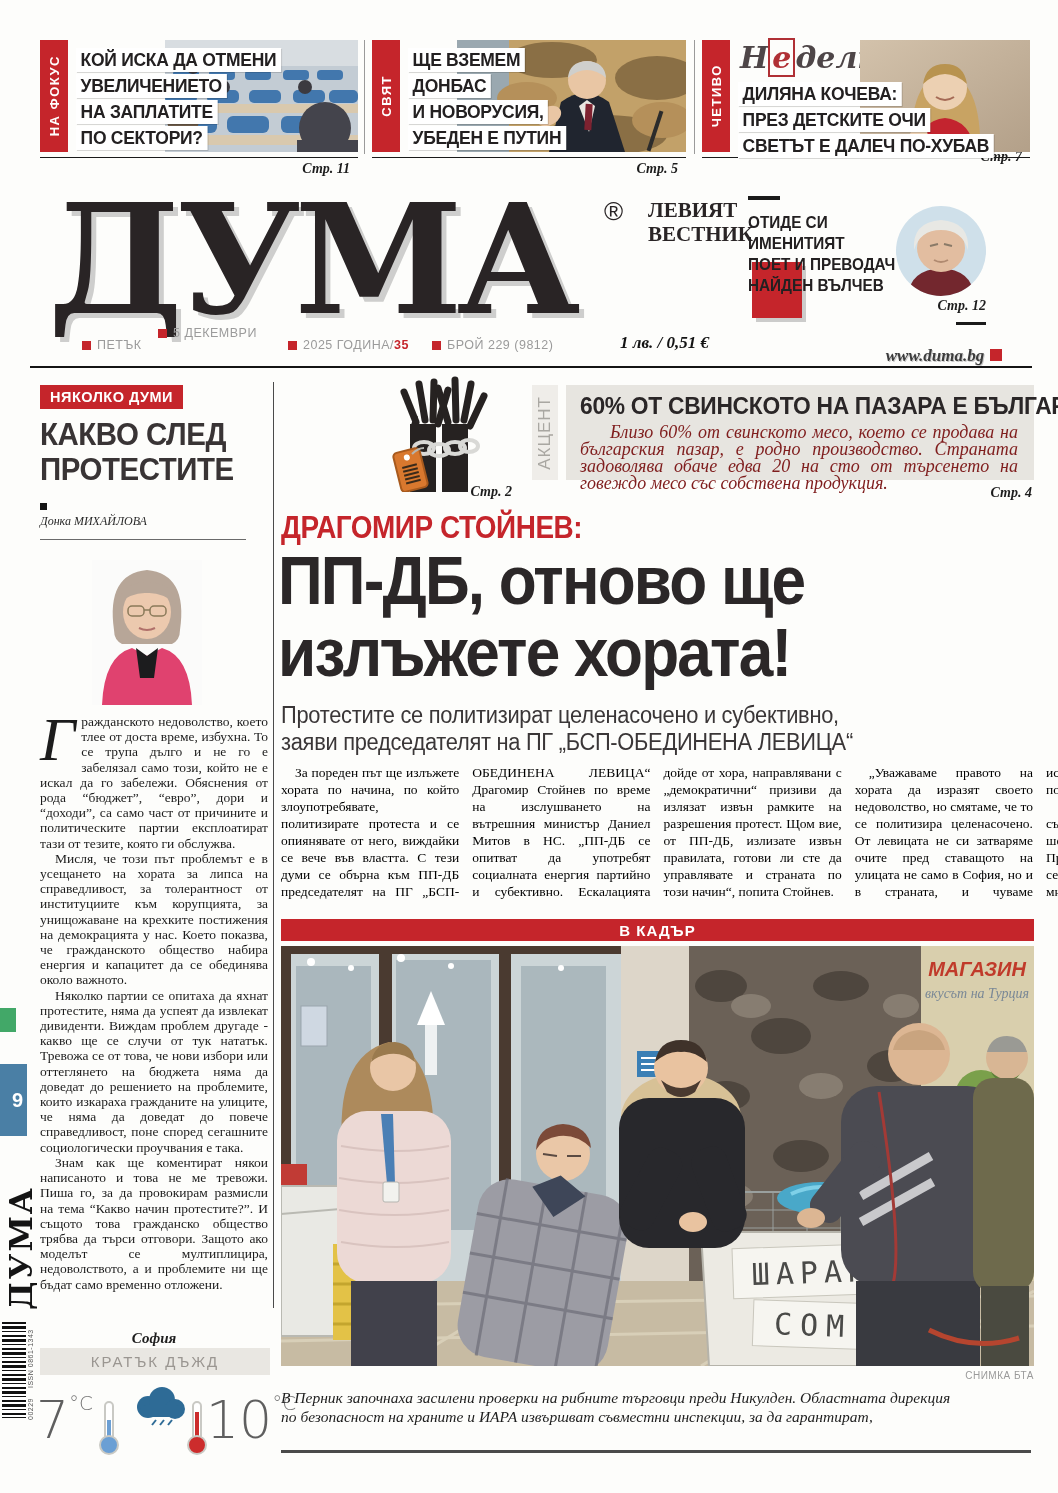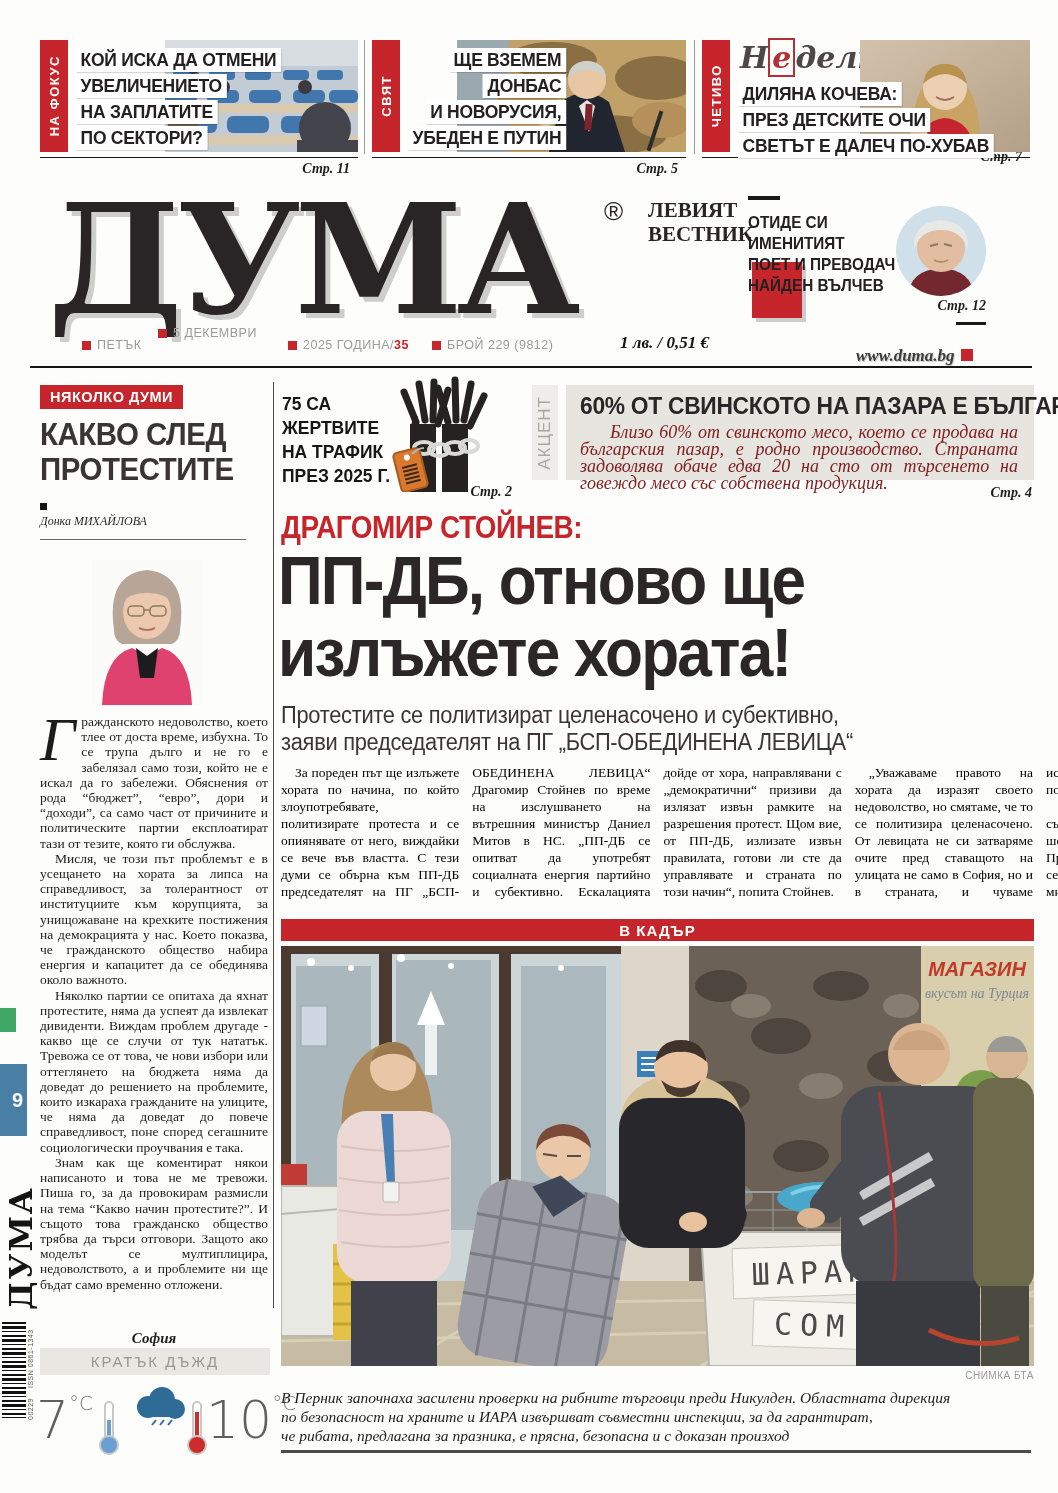--- a/index.html
+++ b/index.html
@@ -161,21 +161,21 @@
       <path d="M122,66 L130,60 L138,66 L132,92 Z" fill="#e9e5e0"></path>
       <rect x="128" y="64" width="7" height="26" fill="#7e2230" transform="rotate(3 131 77)"></rect>
       <circle cx="130" cy="40" r="19" fill="#e9c6a4"></circle>
       <path d="M111,38 Q112,22 130,21 Q148,22 149,38 Q140,30 130,30 Q120,30 111,38 Z" fill="#cfcfcc"></path>
       <ellipse cx="92" cy="76" rx="13" ry="9" fill="#e9c6a4" transform="rotate(-30 92 76)"></ellipse>
       <rect x="196" y="70" width="4" height="42" fill="#2b2b2b" transform="rotate(18 198 91)"></rect>
     </svg>
     <div class="teaser-tag abs" style="left:0;top:0;width:28px;height:112px;">
       <span>СВЯТ</span>
     </div>
-    <div class="tstack" style="left:36px;top:8px;text-align:right;">
+    <div class="tstack" style="left:36px;top:8px;">
       <div><span class="tline">ЩЕ ВЗЕМЕМ</span></div>
       <div><span class="tline">ДОНБАС</span></div>
       <div><span class="tline">И НОВОРУСИЯ,</span></div>
       <div><span class="tline">УБЕДЕН Е ПУТИН</span></div>
     </div>
     <div class="teaser-rule" style="left:0;top:117px;width:314px;"></div>
     <div class="pageref abs" style="left:200px;top:121px;width:106px;">Стр. 5</div>
   </div>
   <div class="vdiv" style="left:694px;top:40px;height:114px;"></div>
 
@@ -236,21 +236,21 @@
     </svg>
   </div>
   <div class="abs pageref" style="left:900px;top:298px;width:86px;">Стр. 12</div>
   <div class="abs obit-dash" style="left:956px;top:322px;width:30px;height:3px;"></div>
 
   <div class="abs date-item" style="left:40px;top:338px;padding-left:42px;"><span class="sq"></span><span>ПЕТЪК</span><span class="accent"></span></div>
   <div class="abs date-item" style="left:158px;top:326px;"><span class="sq"></span><span>5 ДЕКЕМВРИ</span><span class="accent"></span></div>
   <div class="abs date-item" style="left:288px;top:338px;"><span class="sq"></span><span>2025 ГОДИНА/</span><span class="accent">35</span></div>
   <div class="abs date-item" style="left:432px;top:338px;"><span class="sq"></span><span>БРОЙ 229 (9812)</span><span class="accent"></span></div>
   <div class="abs" id="price" style="left:620px;top:333px;">1 лв. / 0,51 €</div>
-  <div class="abs" id="website" style="left:856px;top:346px;width:176px;text-align:left;">
+  <div class="abs" id="website" style="left:856px;top:346px;width:176px;text-align:center;">
     <span>www.duma.bg</span><span class="sq"></span>
   </div>
   <div class="thick-rule" style="left:30px;top:366px;width:1002px;height:2px;"></div>
 
   <div class="abs" id="edge-green" style="left:0;top:1008px;width:16px;height:24px;"></div>
   <div class="abs" id="edge-blue" style="left:0;top:1064px;width:27px;height:72px;">
     <span>9</span>
   </div>
   <div class="abs vtext" id="edge-logo" style="left:2px;top:1150px;height:160px;">ДУМА</div>
   <div class="abs barcode" style="left:2px;top:1322px;width:24px;height:96px;"></div>
@@ -322,26 +322,20 @@
     <rect x="7" y="4" width="8" height="38" rx="4" fill="#fff" stroke="#c9c9c4" stroke-width="2"></rect>
     <rect x="9" y="14" width="4" height="28" fill="#cc2c2c"></rect>
     <circle cx="11" cy="47" r="9" fill="#cc2c2c" stroke="#c9c9c4" stroke-width="2"></circle>
   </svg>
   <div class="abs temp" style="left:206px;top:1390px;">
     <span>10</span><span class="unit">°C</span>
   </div>
 
   <div class="vdiv" style="left:273px;top:382px;height:926px;background:#4a4a4a;"></div>
 
-  <div class="abs" style="left:282px;top:392px;">
-    <div class="traffic-line">75 СА</div>
-    <div class="traffic-line">ЖЕРТВИТЕ</div>
-    <div class="traffic-line">НА ТРАФИК</div>
-    <div class="traffic-line">ПРЕЗ 2025 Г.</div>
-  </div>
   <svg class="abs" style="left:372px;top:374px;" width="130" height="118" viewBox="0 0 130 118">
     <g fill="#262221">
       <path d="M38,118 V58 Q38,46 46,42 Z"></path>
       <rect x="38" y="50" width="26" height="68"></rect>
       <g stroke="#262221" stroke-width="7" stroke-linecap="round">
         <path d="M44,48 L32,18"></path>
           <path d="M53,46 L47,10"></path>
           <path d="M61,46 L62,8"></path>
           <path d="M66,50 L76,16"></path>
       </g>
@@ -579,17 +573,16 @@
       <rect x="700" y="340" width="48" height="80" fill="#4a4a40"></rect>
     </g>
     <path d="M648,384 q44,22 90,8" stroke="#b5452f" stroke-width="5" fill="none"></path>
   </svg>
 
   <div class="abs" id="photo-credit" style="left:834px;top:1370px;width:200px;">СНИМКА БТА</div>
 
   <div class="abs caption" style="left:281px;top:1388px;width:753px;">
     <div>В Перник започнаха засилени проверки на рибните търговци преди Никулден. Областната дирекция</div>
     <div>по безопасност на храните и ИАРА извършват съвместни инспекции, за да гарантират,</div>
-    <div>че рибата, предлагана за празника, е прясна, безопасна и с доказан произход</div>
   </div>
   <div class="bottom-rule" style="left:281px;top:1450px;width:750px;height:3px;"></div>
 
 </div>
 
 </body></html>

